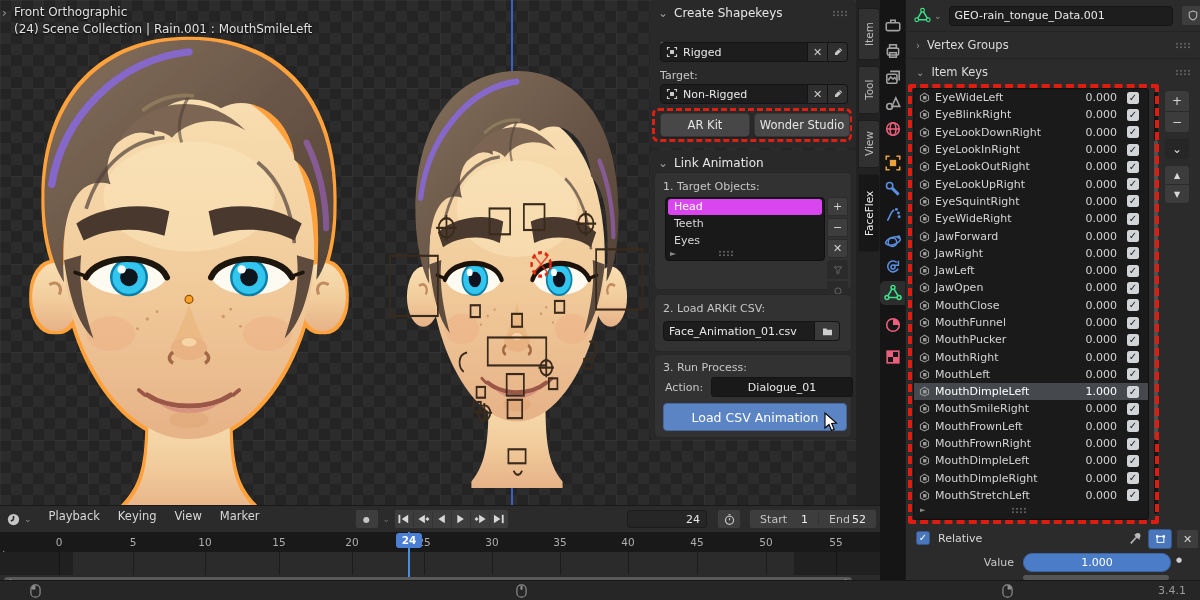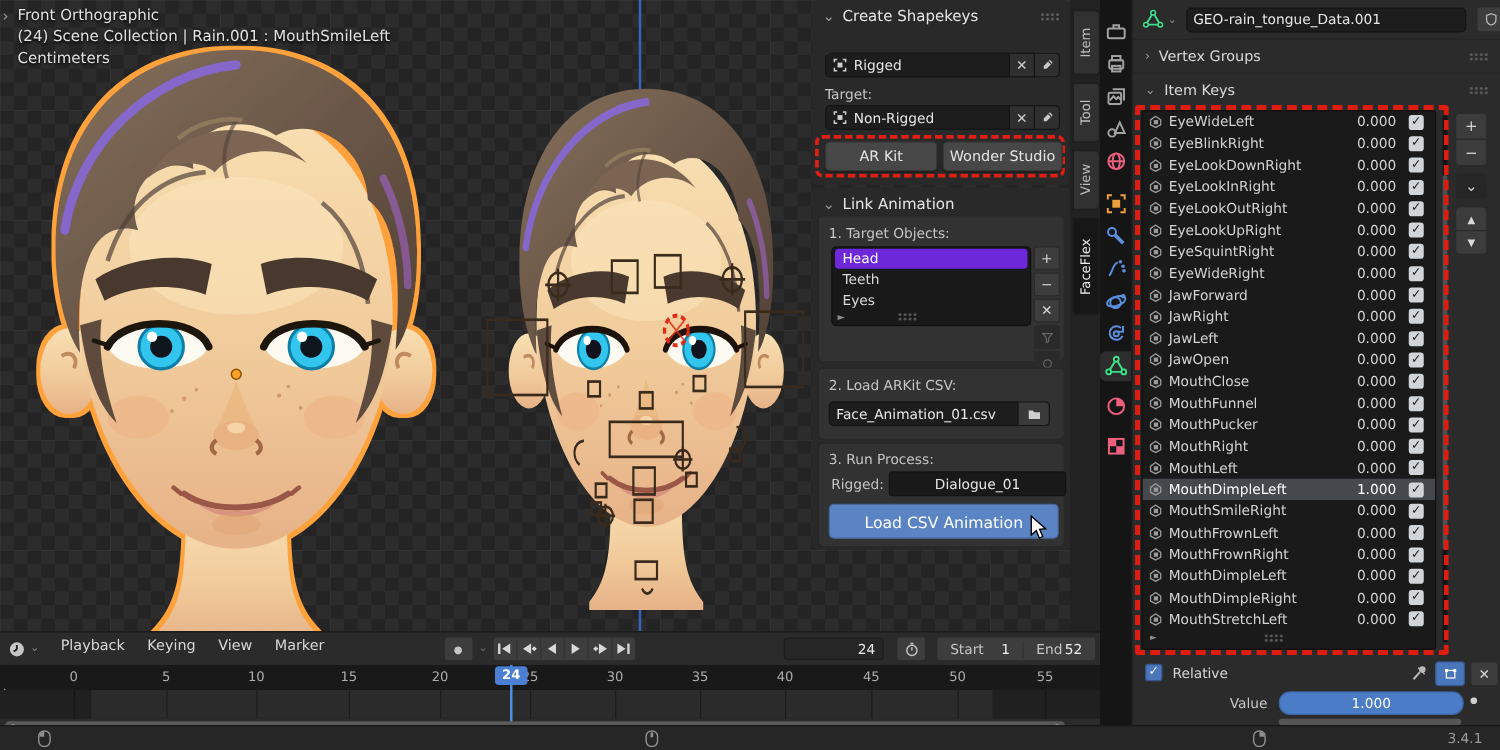--- a/index.html
+++ b/index.html
@@ -26,21 +26,21 @@
        display:flex;align-items:center;gap:5px;padding:0 5px;color:#e8e8e8;}
   .fld-btn{background:#2f2f2f;border:1px solid #141414;border-left:none;height:18px;width:19px;
        display:flex;align-items:center;justify-content:center;color:#cdcdcd;}
   .btn{background:#474747;border:1px solid #353535;border-radius:4px;height:22px;
        display:flex;align-items:center;justify-content:center;color:#e4e4e4;font-size:11.5px;box-shadow:0 1px 1px rgba(0,0,0,.3);}
   .npbox{background:#323232;border:1px solid #272727;border-radius:5px;}
   .red-dash{border:3px dashed #dd2013;border-radius:6px;}
   .red-dash2{border:4px dashed #dd1d10;border-radius:3px;}
   #tgt-list{background:#191919;border:1px solid #101010;border-radius:4px;}
   .tgt-row{height:16px;line-height:16px;padding:0 6px;color:#d8d8d8;border-radius:3px;margin:1px 2px;}
-  .tgt-row.sel{background:#6d28d9;color:#fff;}
+  .tgt-row.sel{background:#d946ef;color:#fff;}
   .mini-btn{width:19px;height:17px;background:#3d3d3d;border:1px solid #2b2b2b;color:#d5d5d5;
        display:flex;align-items:center;justify-content:center;font-size:11px;}
   .grip{width:16px;height:7px;background-image:radial-gradient(#646464 1px,transparent 1.3px);
        background-size:4px 3.5px;opacity:.9;}
   .blue-btn{background:#5b84c4;border:1px solid #46689c;border-radius:4px;color:#fdfdff;
        display:flex;align-items:center;justify-content:center;font-size:12.5px;}
   
   #tabstrip{left:856px;top:0;width:24px;height:505px;background:#222;}
   .vtab{position:absolute;left:2px;width:20px;border-radius:4px 0 0 4px;background:#313131;color:#bdbdbd;
        writing-mode:vertical-rl;transform:rotate(180deg);display:flex;align-items:center;justify-content:center;
@@ -224,21 +224,20 @@
     </svg>
 
     <svg class="abs" style="left:388px;top:58px" width="258" height="430" viewBox="0 0 300 400" preserveAspectRatio="none">
       <use href="#headArt"></use>
       <use href="#rigOverlay"></use>
     </svg>
 
     <div id="vp-text" class="abs">
       <div>Front Orthographic</div>
       <div>(24) Scene Collection | Rain.001 : MouthSmileLeft</div>
-      <div>Centimeters</div>
     </div>
     <div class="abs vp-chevron" style="left:2px;top:6px">›</div>
   </div>
 
   <div class="abs" style="left:650px;top:0;width:206px;height:505px">
 
     <div class="npsec abs" style="left:0;top:0;width:206px;height:148px">
       <div class="np-head">
         <span style="color:#9a9a9a">⌄</span>
         <span>Create Shapekeys</span>
@@ -340,21 +339,21 @@
           <div class="fld-btn" style="width:24px;border-radius:0 4px 4px 0;background:#3a3a3a">
             <svg width="13" height="12" viewBox="0 0 16 16">
               <path d="M2,4.5h4.5l1.3,1.8H14v7.2H2z" fill="#cfcfcf"></path>
               </svg>
             </div>
         </div>
       </div>
 
       <div class="npbox abs" style="left:4px;top:204px;width:196px;height:82px">
         <div class="abs np-label" style="left:8px;top:6px">3. Run Process:</div>
-        <div class="abs np-label" style="left:10px;top:26px">Rigged:</div>
+        <div class="abs np-label" style="left:10px;top:26px">Action:</div>
         <div class="abs fld" style="left:56px;top:22px;width:130px;border-radius:3px;justify-content:center;background:#191919">
           <span>Dialogue_01</span>
           </div>
         <div class="abs blue-btn" style="left:8px;top:48px;width:182px;height:26px">
           <span>Load CSV Animation</span>
           </div>
       </div>
     </div>
 
     <svg class="abs" style="left:174px;top:412px" width="14" height="21" viewBox="0 0 14 21">

